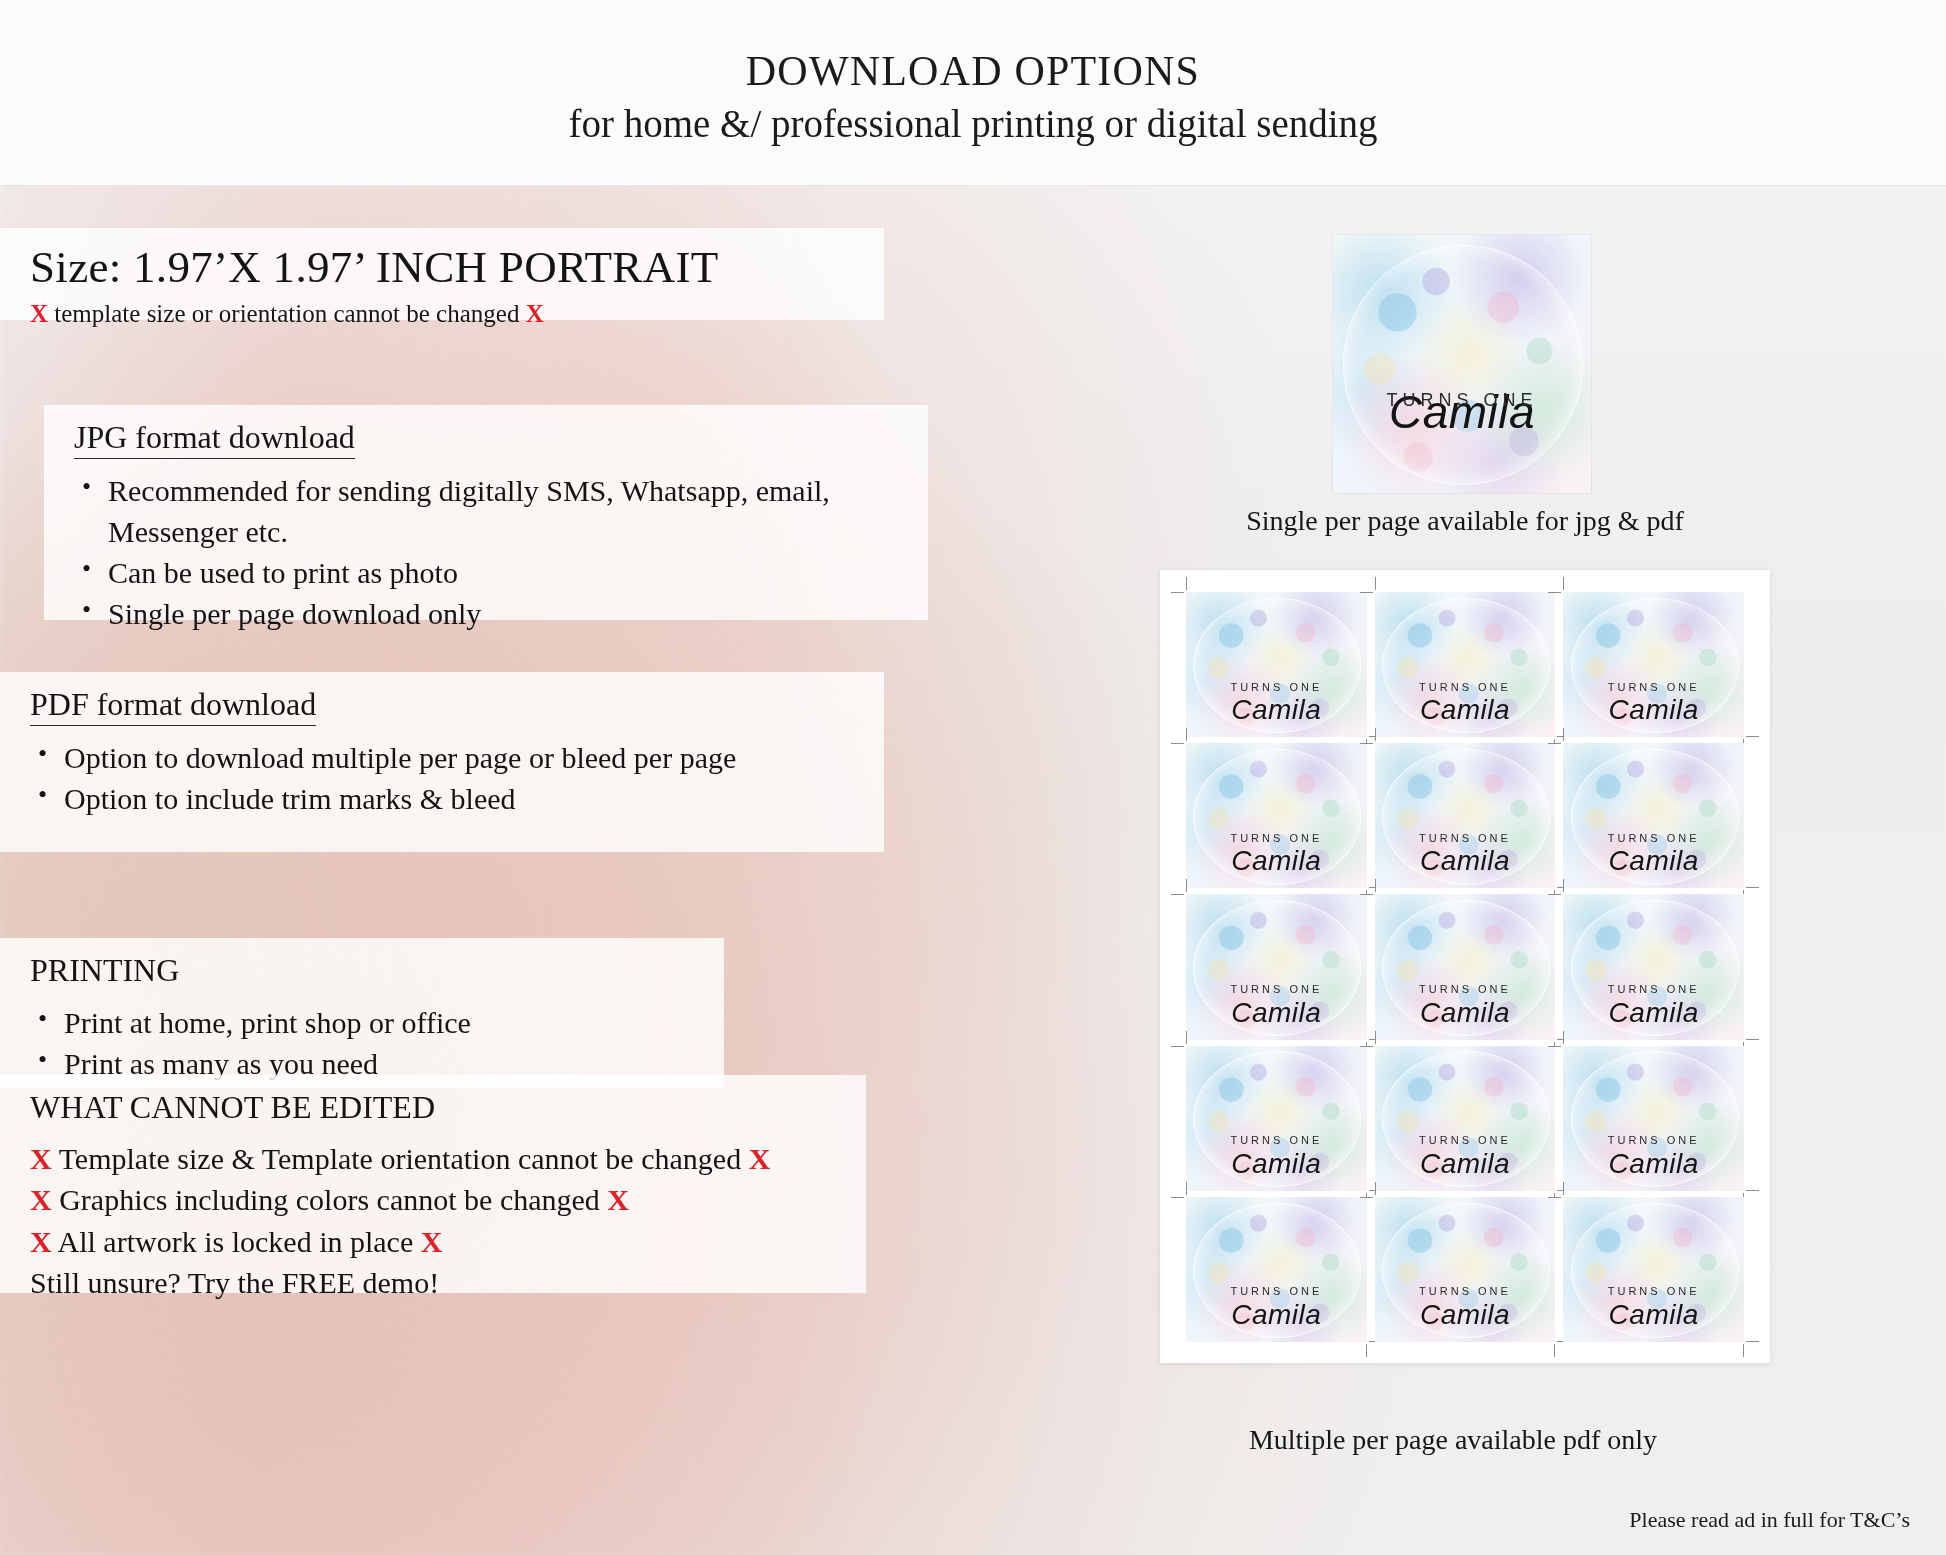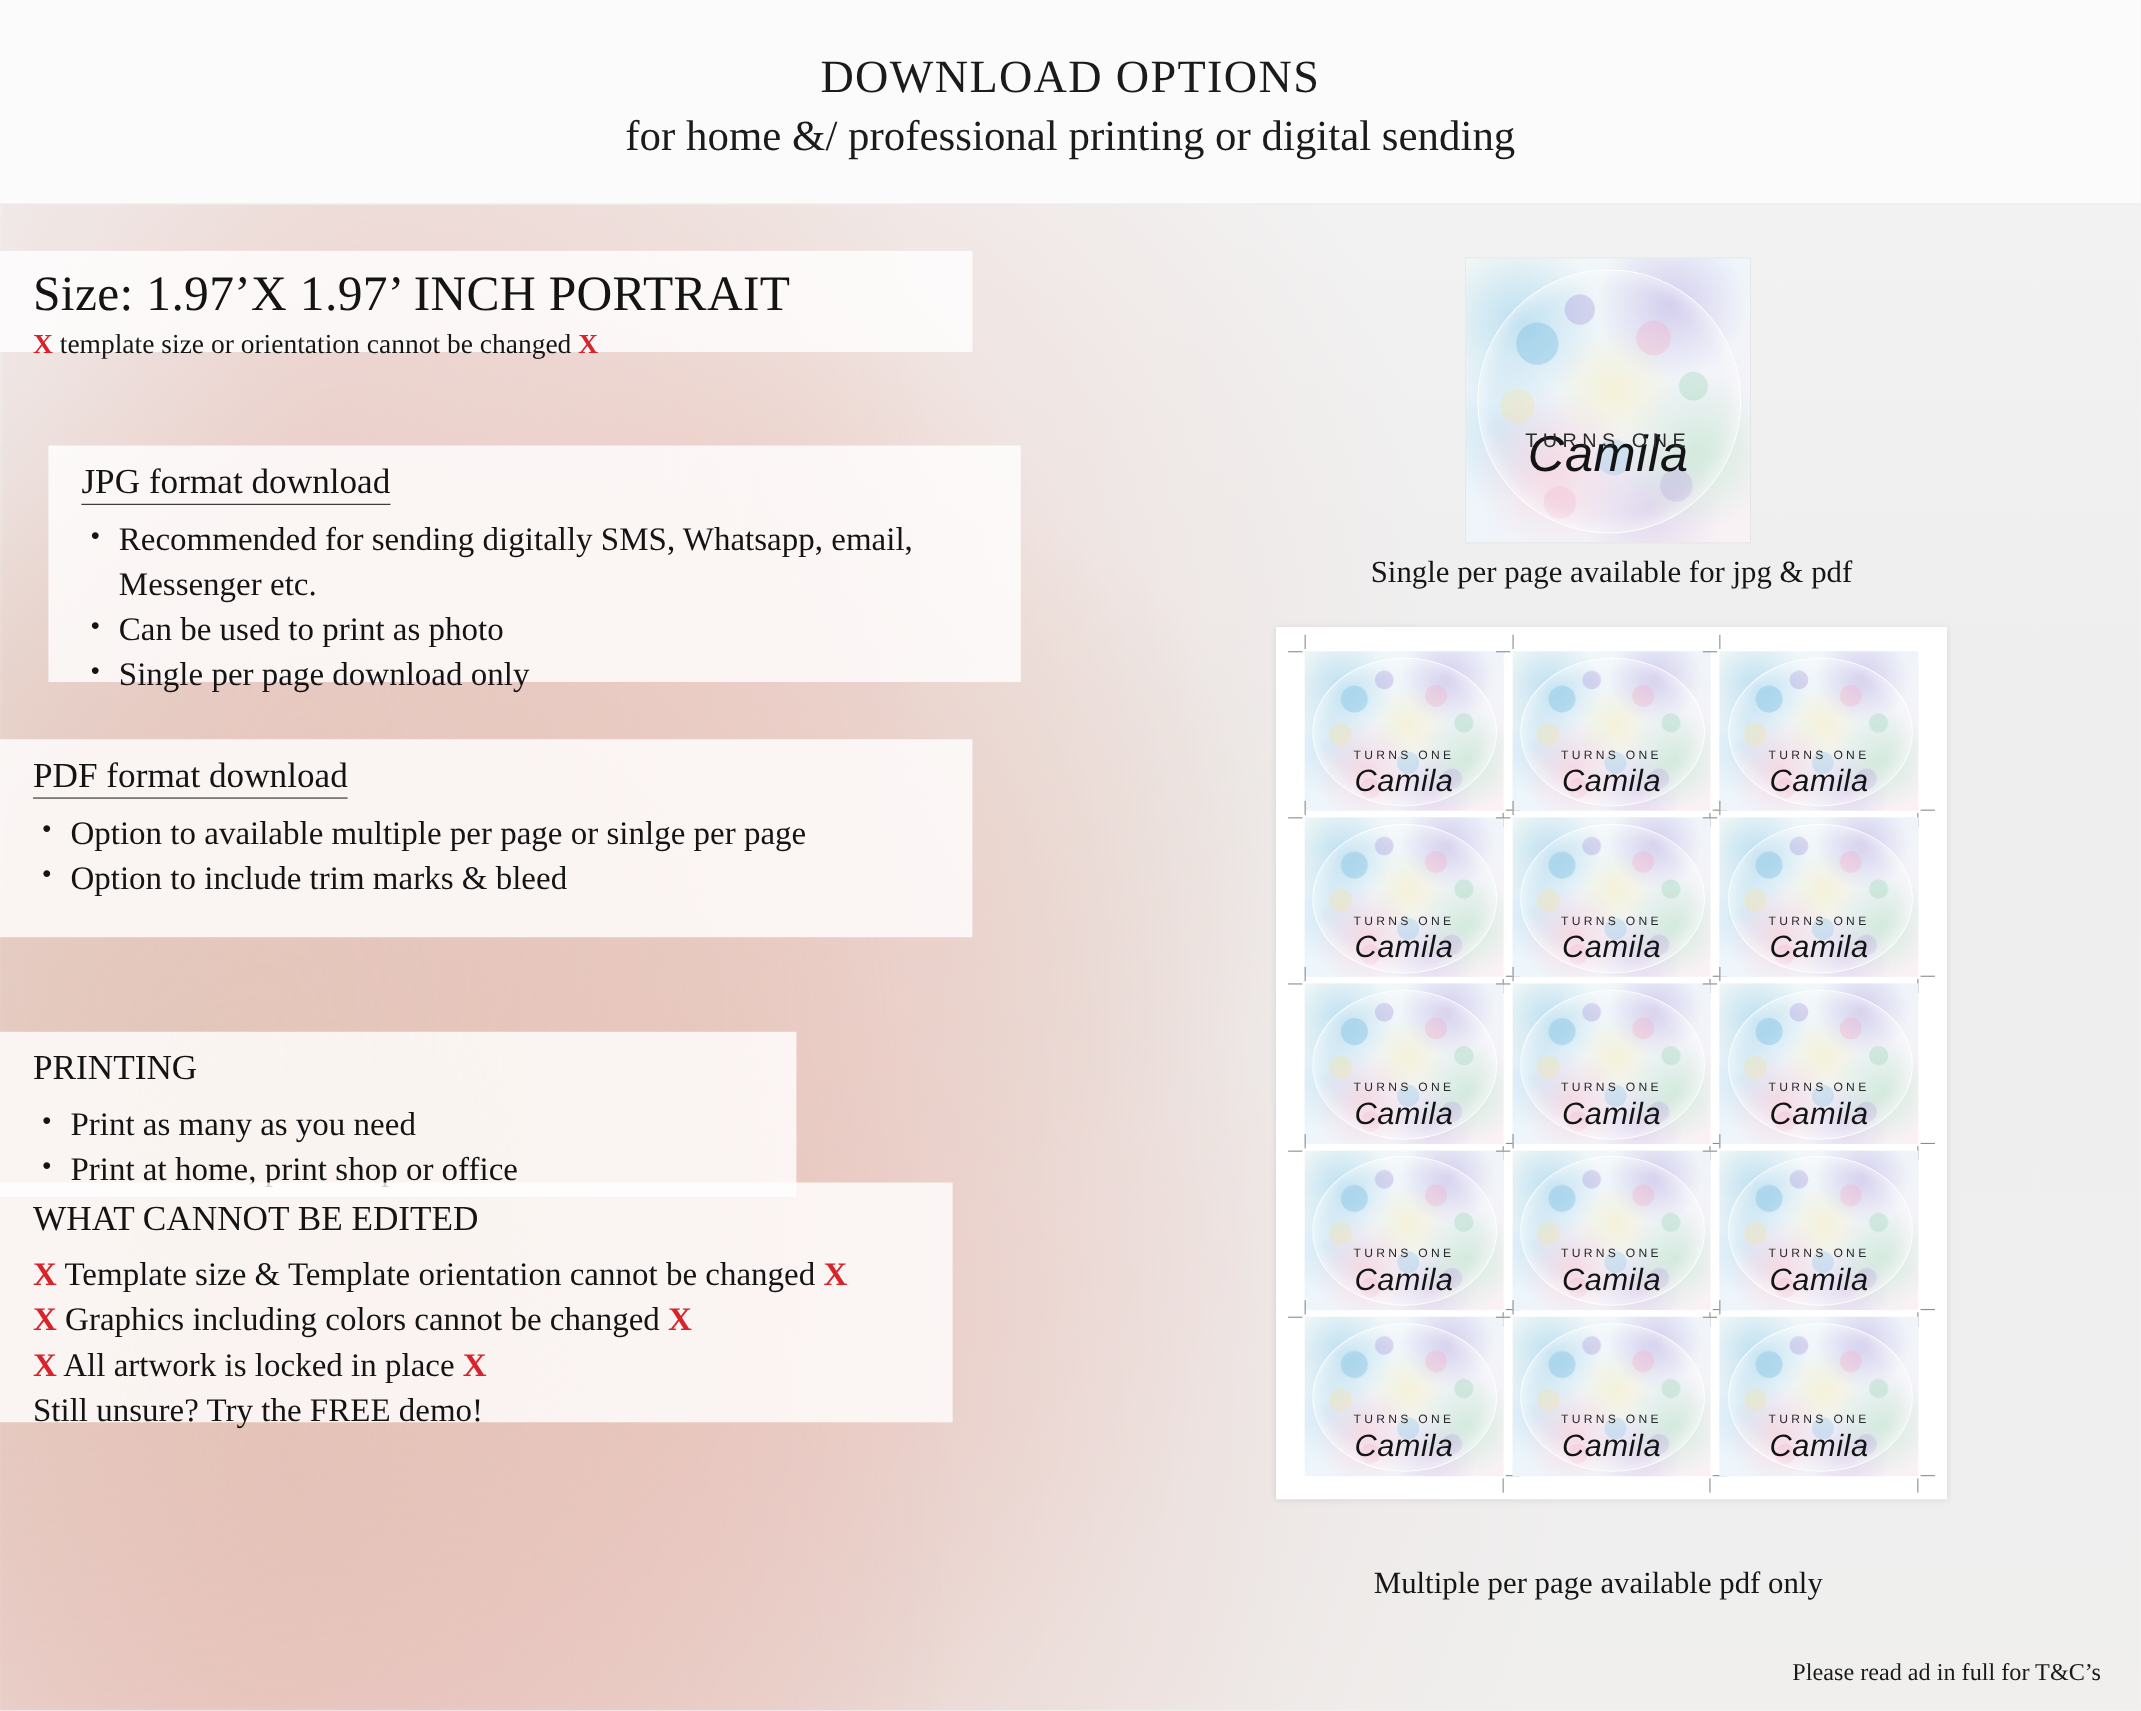--- a/index.html
+++ b/index.html
@@ -280,30 +280,30 @@
     <li>Recommended for sending digitally SMS, Whatsapp, email,</li>
     <li class="cont">Messenger etc.</li>
     <li>Can be used to print as photo</li>
     <li>Single per page download only</li>
   </ul>
 </div>
 
 <div class="panel" style="top:672px; width:884px; height:180px;">
   <h3>PDF format download</h3>
   <ul class="bullets">
-    <li>Option to available multiple per page or sinlge per page</li>
+    <li>Option to download multiple per page or bleed per page</li>
     <li>Option to include trim marks &amp; bleed</li>
   </ul>
 </div>
 
 <div class="panel" style="top:890px; width:724px; height:150px;margin-top:48px;">
   <h3 class="no-underline">PRINTING</h3>
   <ul class="bullets">
+    <li>Print at home, print shop or office</li>
     <li>Print as many as you need</li>
-    <li>Print at home, print shop or office</li>
   </ul>
 </div>
 
 <div class="panel" style="top:1075px; width:866px; height:218px;">
   <h3 class="no-underline">WHAT CANNOT BE EDITED</h3>
   <ul class="xlist">
     <li>
       <span class="xmark">X</span>
       <span>Template size &amp; Template orientation cannot be changed</span>
       <span class="xmark">X</span>

